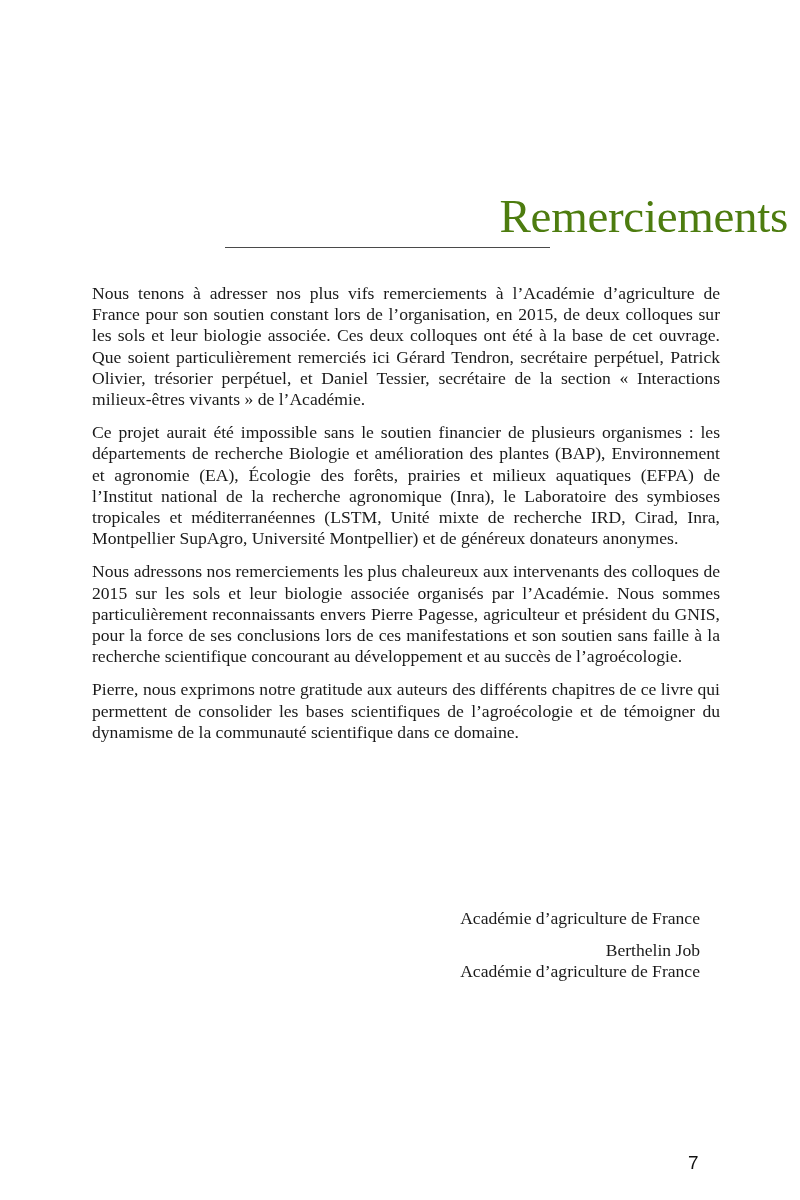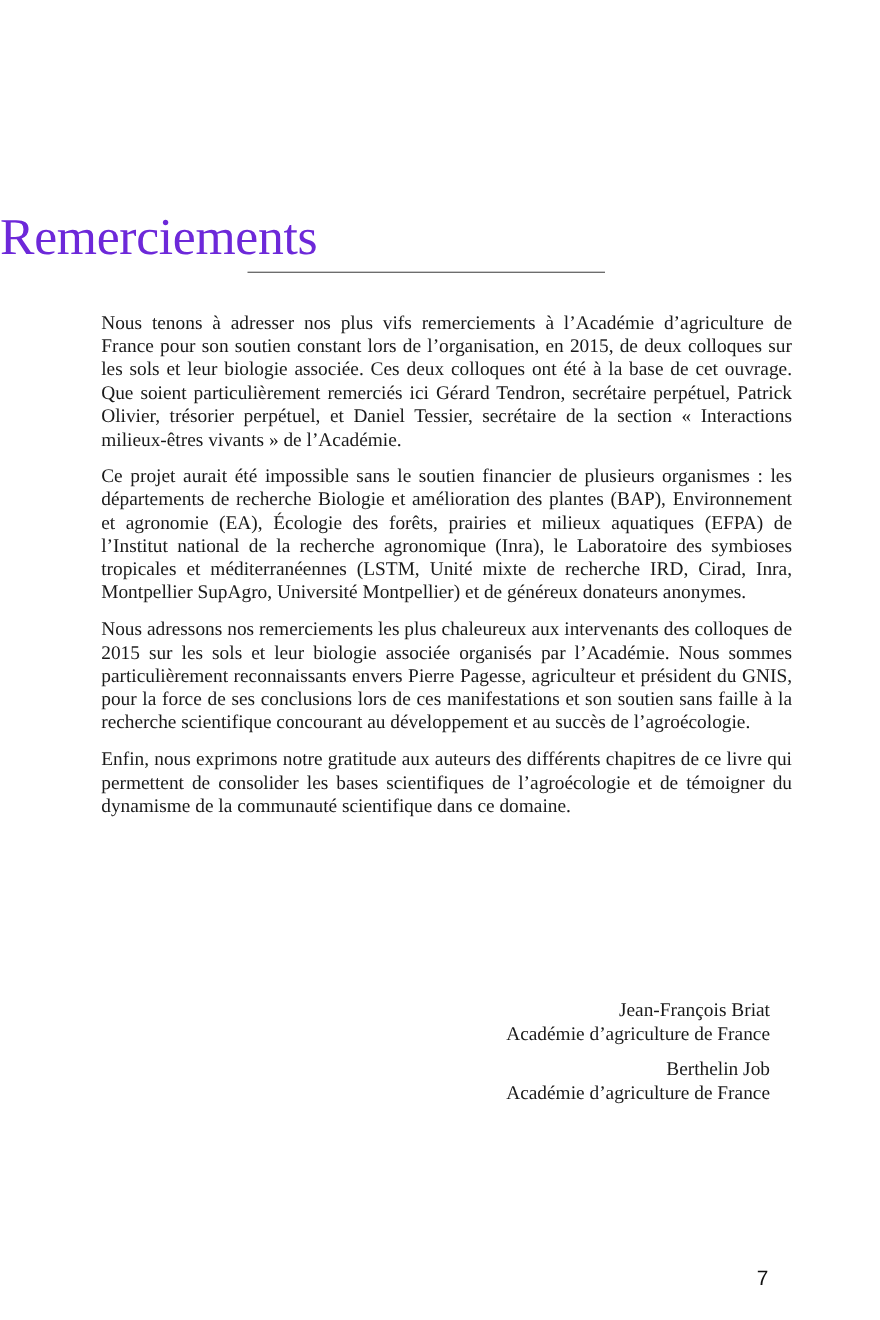--- a/index.html
+++ b/index.html
@@ -10,30 +10,30 @@
     body {
       width: 800px;
       height: 1200px;
       position: relative;
       overflow: hidden;
       color: #1a1a1a;
       font-family: "Liberation Serif", "DejaVu Serif", serif;
     }
     .title {
       position: absolute;
-      left: 0;
+      left: 12px;
       width: 776px;
       top: 188px;
-      text-align: left;
+      text-align: right;
       font-size: 47px;
       line-height: 56px;
       margin: 0;
       font-weight: normal;
       letter-spacing: -0.3px;
-      color: #6d28d9;
+      color: #4d7c0f;
     }
     .title-rule {
       position: absolute;
       left: 225px;
       width: 325px;
       top: 247px;
       height: 0;
       border-top: 1.5px solid #4a4a4a;
     }
     .body-text {
@@ -76,26 +76,25 @@
 </head>
 <body>
 
 <h1 class="title">Remerciements</h1>
 <div class="title-rule"></div>
 
 <div class="body-text">
   <p class="para">Nous tenons à adresser nos plus vifs remerciements à l’Académie d’agriculture de France pour son soutien constant lors de l’organisation, en 2015, de deux colloques sur les sols et leur biologie associée. Ces deux colloques ont été à la base de cet ouvrage. Que soient particulièrement remerciés ici Gérard Tendron, secrétaire perpétuel, Patrick Olivier, trésorier perpétuel, et Daniel Tessier, secrétaire de la section « Interactions milieux-êtres vivants » de l’Académie.</p>
   <p class="para">Ce projet aurait été impossible sans le soutien financier de plusieurs organismes : les départements de recherche Biologie et amélioration des plantes (BAP), Environnement et agronomie (EA), Écologie des forêts, prairies et milieux aquatiques (EFPA) de l’Institut national de la recherche agronomique (Inra), le Laboratoire des symbioses tropicales et méditerranéennes (LSTM, Unité mixte de recherche IRD, Cirad, Inra, Montpellier SupAgro, Université Montpellier) et de généreux donateurs anonymes.</p>
   <p class="para">Nous adressons nos remerciements les plus chaleureux aux intervenants des colloques de 2015 sur les sols et leur biologie associée organisés par l’Académie. Nous sommes particulièrement reconnaissants envers Pierre Pagesse, agriculteur et président du GNIS, pour la force de ses conclusions lors de ces manifestations et son soutien sans faille à la recherche scientifique concourant au développement et au succès de l’agroécologie.</p>
-  <p class="para">Enfin, nous exprimons notre gratitude aux auteurs des différents chapitres de ce livre qui permettent de consolider les bases scientifiques de l’agroécologie et de témoigner du dynamisme de la communauté scientifique dans ce domaine.</p>
+  <p class="para">Pierre, nous exprimons notre gratitude aux auteurs des différents chapitres de ce livre qui permettent de consolider les bases scientifiques de l’agroécologie et de témoigner du dynamisme de la communauté scientifique dans ce domaine.</p>
 </div>
 
 <div class="signatures">
   <div class="sig-block">
-    <span class="sig-line">Jean-François Briat</span>
     <span class="sig-line">Académie d’agriculture de France</span>
   </div>
   <div class="sig-block">
     <span class="sig-line">Berthelin Job</span>
     <span class="sig-line">Académie d’agriculture de France</span>
   </div>
 </div>
 
 <div class="page-number">7</div>
 

